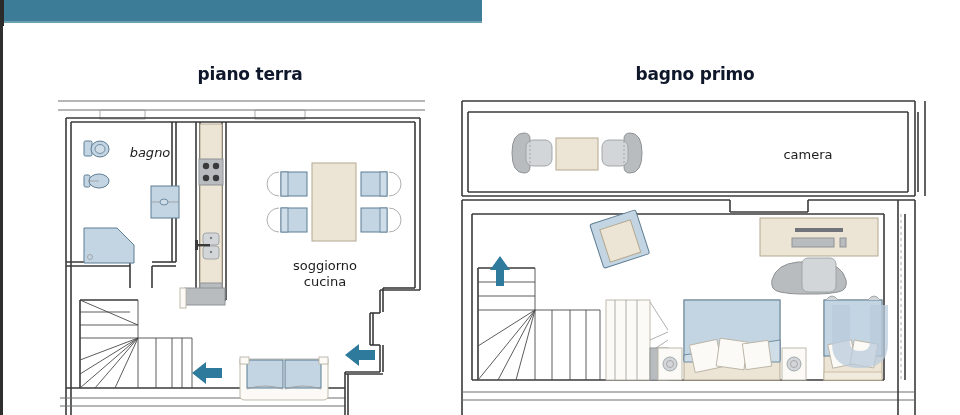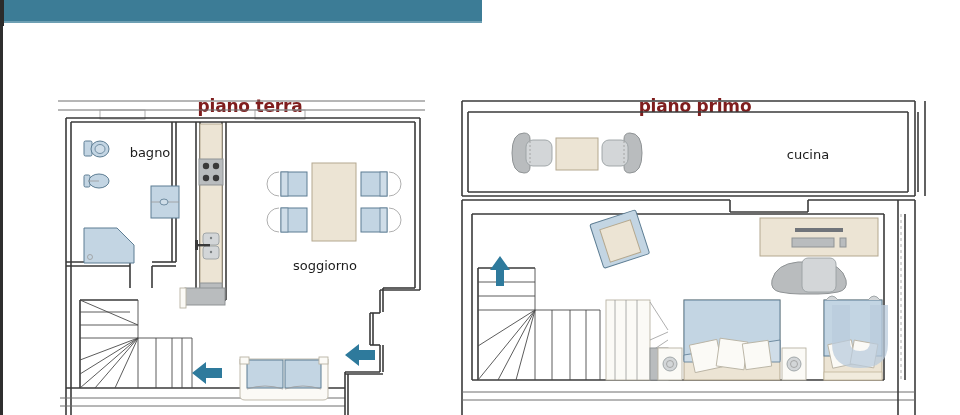--- a/index.html
+++ b/index.html
@@ -44,25 +44,24 @@
     position: absolute;
     left: 0; top: 26px;
     width: 3px; height: 389px;
     background: #2e2e2e;
   }
   
   .plan-title {
     position: absolute;
     font-size: 17px;
     font-weight: bold;
-    color: #7f1d1d;
+    color: #0f172a;
     letter-spacing: -0.2px;
     white-space: nowrap;
     text-align: center;
-    margin-top: 32px;
   }
   #title-terra { left: 120px; top: 64px; width: 260px; }
   #title-primo { left: 565px; top: 64px; width: 260px; }
 
   
   .room-label {
     position: absolute;
     font-size: 13px;
     color: #1c1c1c;
     white-space: nowrap;
@@ -94,29 +93,30 @@
 <body>
 
 <div id="root">
 
   <div class="topbar-edge"></div>
   <div class="topbar"></div>
   <div class="topbar-rule"></div>
   <div class="leftrail"></div>
 
   <div class="plan-title" id="title-terra">piano terra</div>
-  <div class="plan-title" id="title-primo">piano primo</div>
-
-  <div class="room-label" style="left:105px; top:145px; width:90px;">bagno</div>
+  <div class="plan-title" id="title-primo">bagno primo</div>
+
+  <div class="room-label" style="left:105px; top:145px; width:90px;font-style:italic;">bagno</div>
 
   <div class="room-label" style="left:270px; top:258px; width:110px;">
     <div>soggiorno</div>
+    <div>cucina</div>
   </div>
 
-  <div class="room-label" style="left:748px; top:147px; width:120px;">cucina</div>
+  <div class="room-label" style="left:748px; top:147px; width:120px;">camera</div>
 
 
   <svg class="plan" width="460" height="415" viewBox="0 0 460 415">
 
     <g>
       <line class="wall-thin" x1="58" y1="101" x2="425" y2="101"></line>
       <line class="wall-thin" x1="58" y1="110" x2="425" y2="110"></line>
 
       <rect class="wall-hair" x="100" y="110" width="45" height="9"></rect>
 

